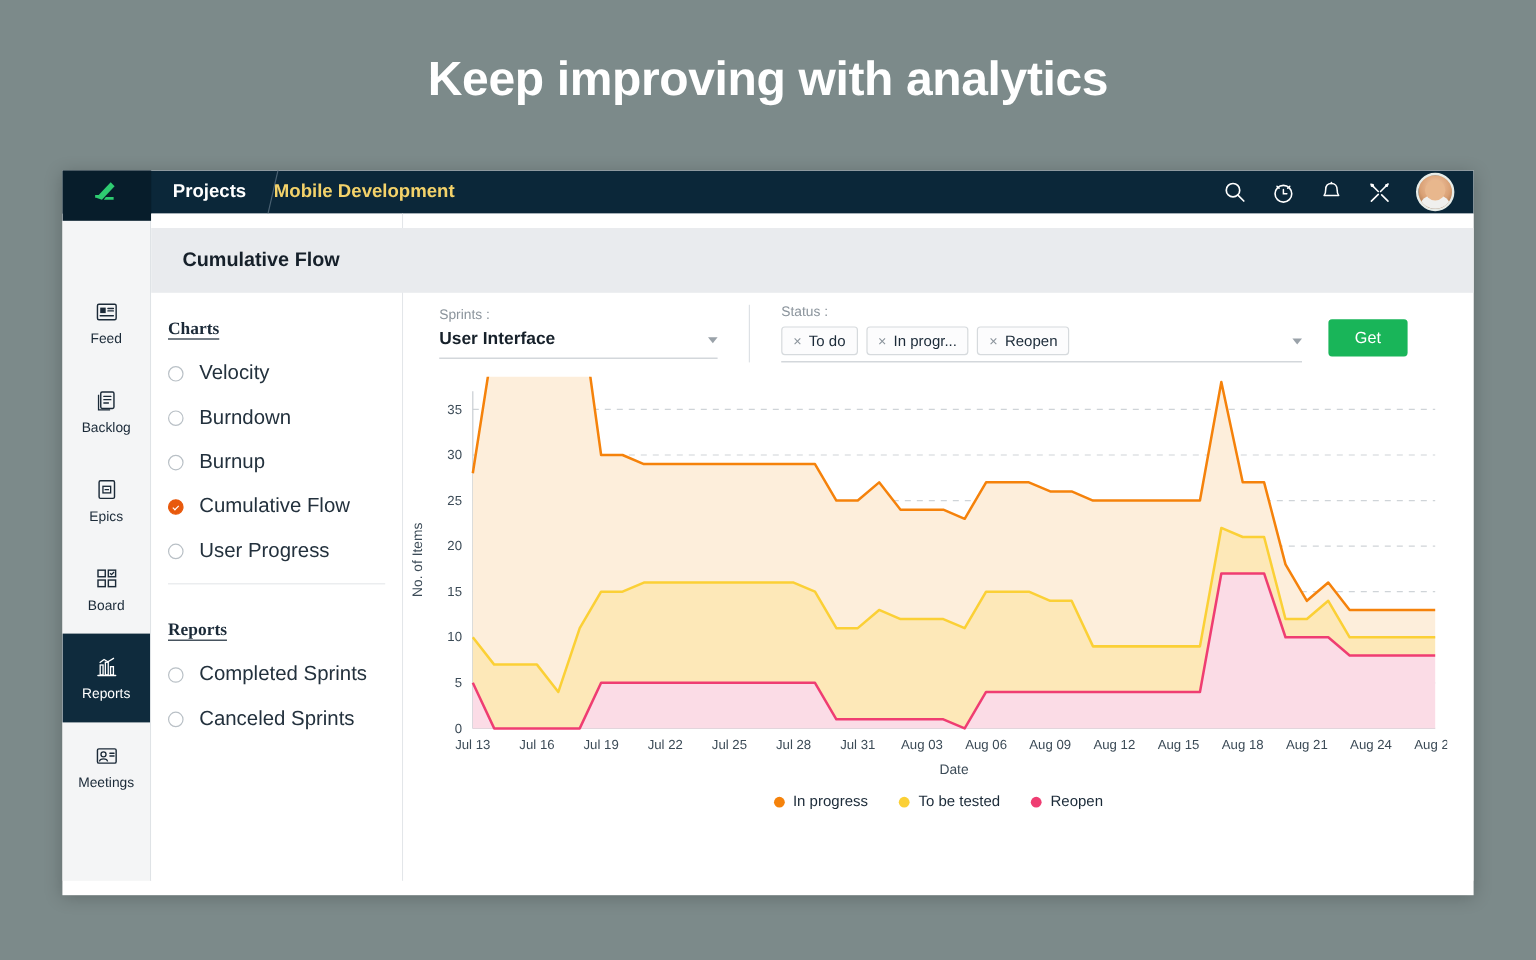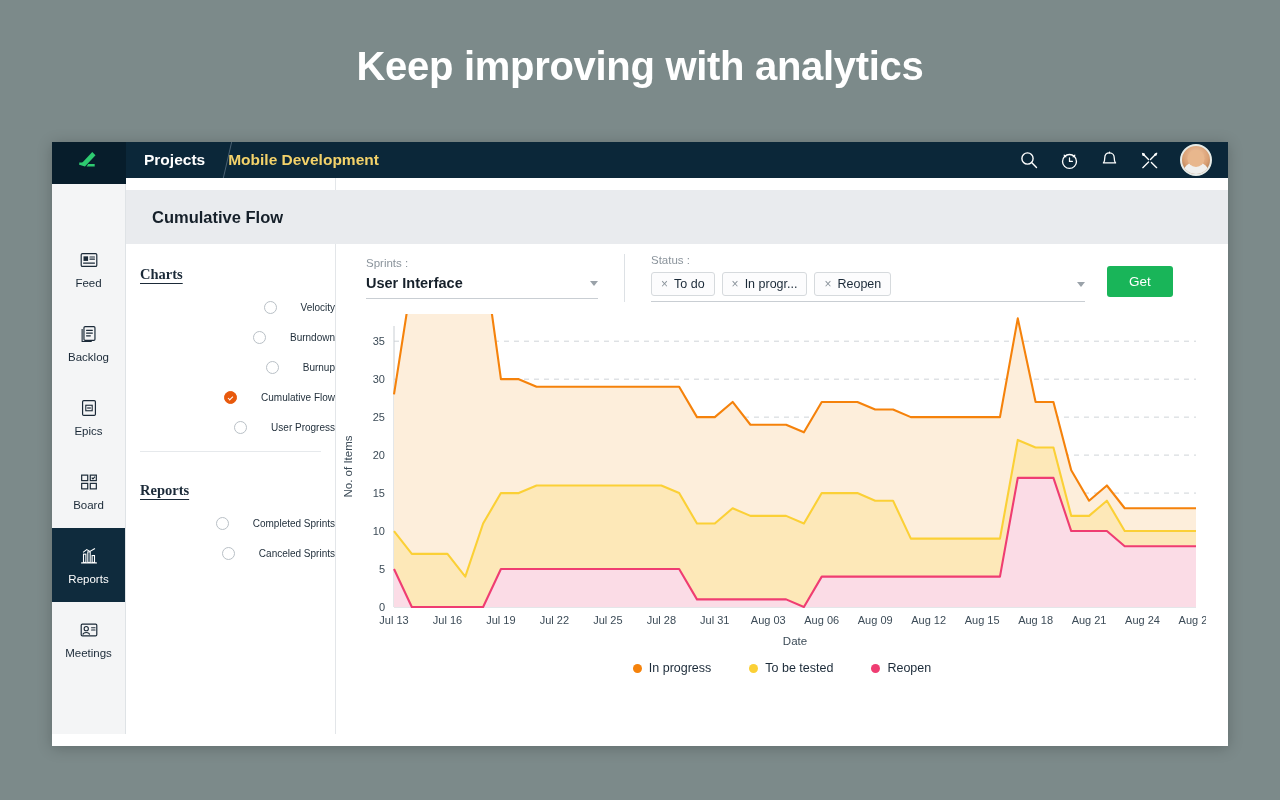--- a/index.html
+++ b/index.html
@@ -77,24 +77,23 @@
     position:relative;
   }
   #chart-menu-inner { padding-left: 14px; }
   .menu-head {
     font-size:14.5px; font-weight:bold; color:#1b2a38;
     text-decoration:underline; text-underline-offset:4px;
     margin-bottom: 18px;
     font-family: Liberation Serif, serif;
   }
   .radio-row {
-    display:flex; align-items:center; gap:24px;
-    margin-bottom: 17px; font-size:10px; color:#23313d;
+    display:flex; align-items:center; gap:13px;
+    margin-bottom: 17px; font-size:17px; color:#23313d;
     cursor:pointer;
-    justify-content:flex-end;
   }
   .radio {
     width:13px; height:13px; border-radius:50%;
     border:1.4px solid #b9c0c6; background:#fff; flex:0 0 auto;
   }
   .radio.checked {
     border-color:#e8590c; background:#e8590c; position:relative;
   }
   .radio.checked::after{
     content:''; position:absolute; left:2.6px; top:4.2px;
@@ -138,21 +137,21 @@
   .f-status .caret { margin-left:auto; }
   .get-btn {
     margin-left: 22px; margin-top: 6px;
     background:#19b559; color:#fff; font-size:13.5px;
     border:none; border-radius:3px; padding: 8px 22px; cursor:pointer;
   }
   
   #chart-wrap { position:relative; margin-top: 12px; }
   #chart-svg { display:block; }
   #legend {
-    display:flex; justify-content:center; align-items:flex-start; gap:38px;
+    display:flex; justify-content:center; align-items:flex-start; gap:26px;
     margin-top: 2px;
   }
   .leg { display:flex; align-items:center; gap:7px;
     font-size:12.5px; color:#1b2a38; }
   .leg-dot { width:9px; height:9px; border-radius:50%; }
   .axis-text { font-size:11px; fill:#3c4b57; font-family:"Liberation Sans", sans-serif; }
   .axis-title { font-size:11.5px; fill:#3c4b57; font-family:"Liberation Sans", sans-serif; }
 </style>
 </head>
 <body>

